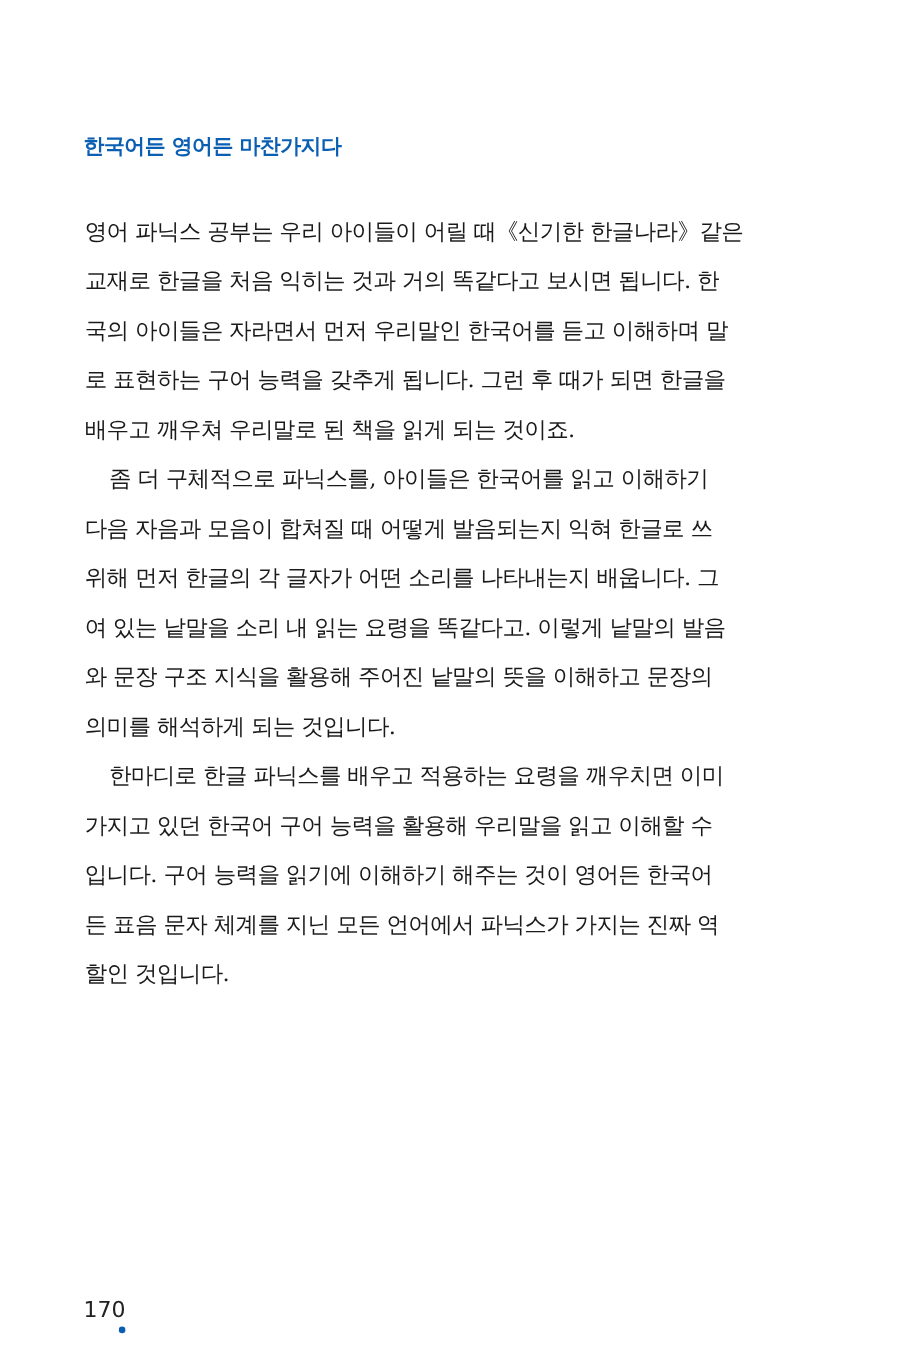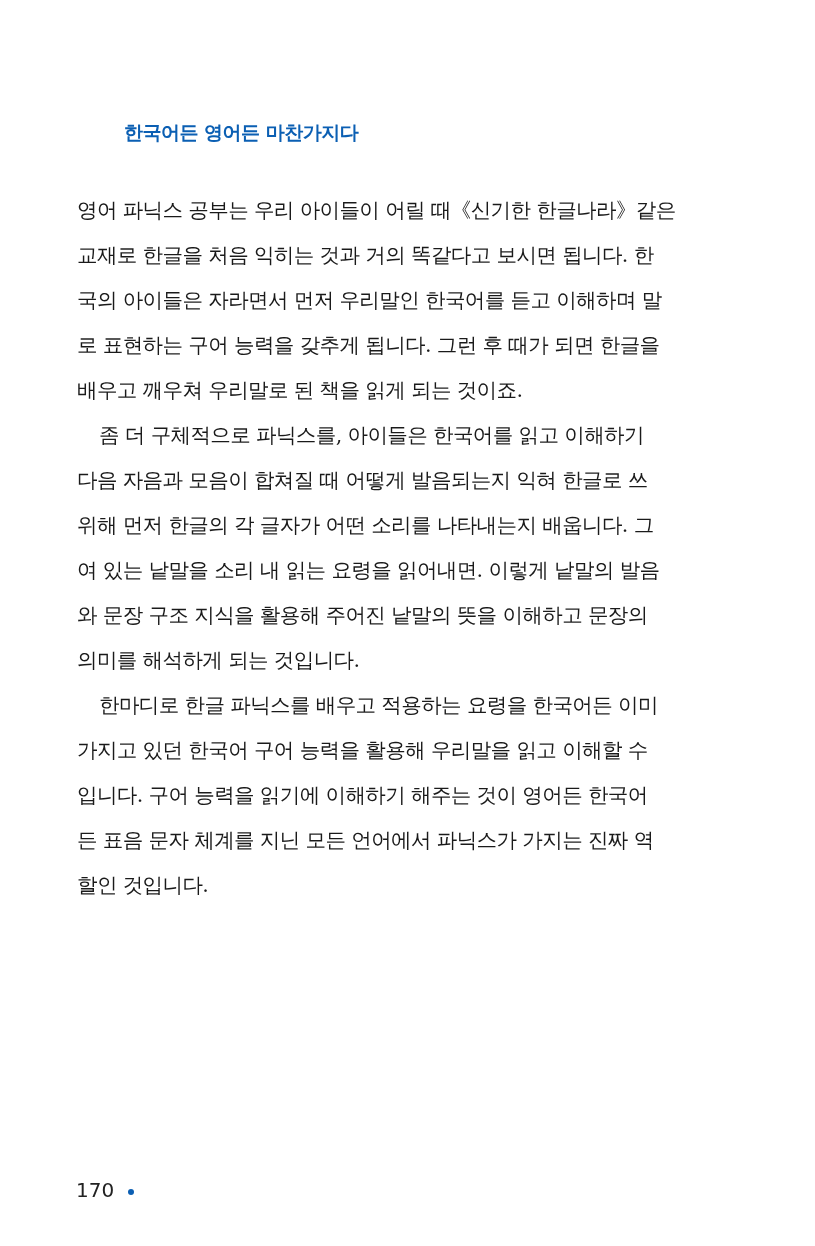--- a/index.html
+++ b/index.html
@@ -18,21 +18,20 @@
     .section-title {
       position: absolute;
       left: 76px;
       top: 104px;
       font-family: "DejaVu Sans", "Liberation Sans", sans-serif;
       font-size: 19px;
       font-weight: bold;
       color: #0b5fb3;
       letter-spacing: -0.5px;
       white-space: nowrap;
-      margin-left: 48px;
     }
     .body-text {
       position: absolute;
       left: 77px;
       top: 188px;
       width: 606px;
     }
     .line {
       height: 45px;
       line-height: 45px;
@@ -47,22 +46,23 @@
       justify-content: flex-start;
     }
     .line.indent {
       padding-left: 22px;
     }
     .footer {
       position: absolute;
       left: 76px;
       top: 1178px;
       display: flex;
-      align-items: center;
+      align-items: flex-end;
       font-family: "DejaVu Sans", "Liberation Sans", sans-serif;
+      flex-direction: column;
     }
     .page-number {
       font-size: 20px;
       color: #222222;
     }
     .page-dot {
       width: 6px;
       height: 6px;
       border-radius: 50%;
       background: #0b5fb3;
@@ -83,27 +83,27 @@
       <div class="line">교재로 한글을 처음 익히는 것과 거의 똑같다고 보시면 됩니다. 한</div>
       <div class="line">국의 아이들은 자라면서 먼저 우리말인 한국어를 듣고 이해하며 말</div>
       <div class="line">로 표현하는 구어 능력을 갖추게 됩니다. 그런 후 때가 되면 한글을</div>
       <div class="line last">배우고 깨우쳐 우리말로 된 책을 읽게 되는 것이죠.</div>
     </div>
 
     <div>
       <div class="line indent">좀 더 구체적으로 파닉스를, 아이들은 한국어를 읽고 이해하기</div>
       <div class="line">다음 자음과 모음이 합쳐질 때 어떻게 발음되는지 익혀 한글로 쓰</div>
       <div class="line">위해 먼저 한글의 각 글자가 어떤 소리를 나타내는지 배웁니다. 그</div>
-      <div class="line">여 있는 낱말을 소리 내 읽는 요령을 읽어내면. 이렇게 낱말의 발음</div>
+      <div class="line">여 있는 낱말을 소리 내 읽는 요령을 똑같다고. 이렇게 낱말의 발음</div>
       <div class="line">와 문장 구조 지식을 활용해 주어진 낱말의 뜻을 이해하고 문장의</div>
       <div class="line last">의미를 해석하게 되는 것입니다.</div>
     </div>
 
     <div>
-      <div class="line indent">한마디로 한글 파닉스를 배우고 적용하는 요령을 한국어든 이미</div>
+      <div class="line indent">한마디로 한글 파닉스를 배우고 적용하는 요령을 깨우치면 이미</div>
       <div class="line">가지고 있던 한국어 구어 능력을 활용해 우리말을 읽고 이해할 수</div>
       <div class="line">입니다. 구어 능력을 읽기에 이해하기 해주는 것이 영어든 한국어</div>
       <div class="line">든 표음 문자 체계를 지닌 모든 언어에서 파닉스가 가지는 진짜 역</div>
       <div class="line last">할인 것입니다.</div>
     </div>
   </div>
 
   <div class="footer">
     <span class="page-number">170</span>
     <span class="page-dot"></span>

